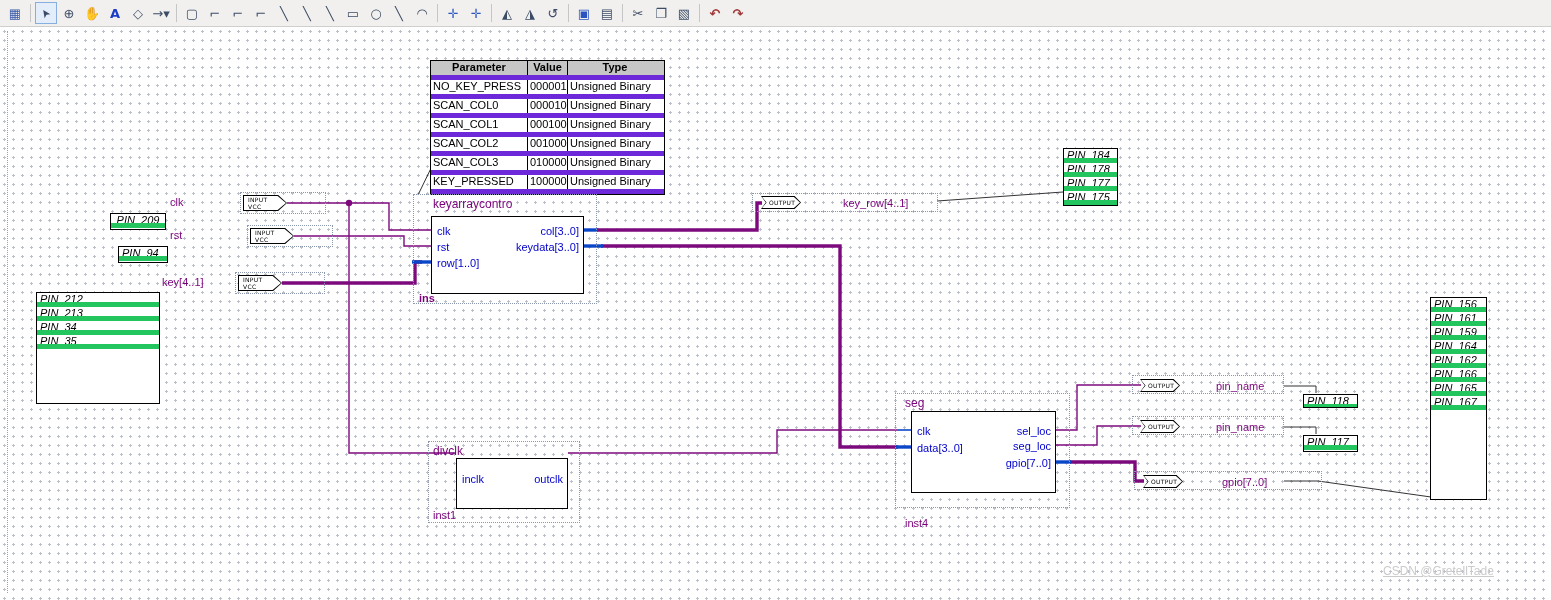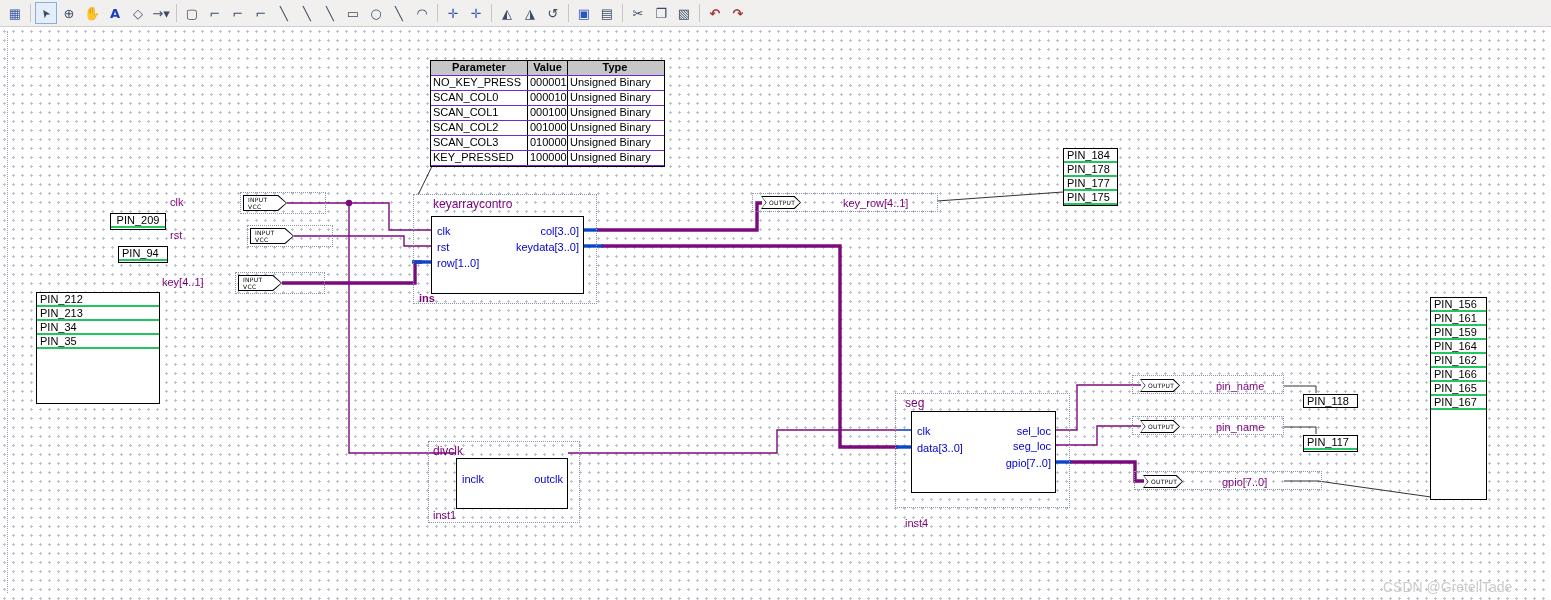--- a/index.html
+++ b/index.html
@@ -26,22 +26,22 @@
   .canvas{position:absolute;left:0;top:27px;width:1551px;height:573px;background:#fff;
           background-image:radial-gradient(circle,#bcc0ca 1px,transparent 1.2px);
           background-size:9px 9px;}
   .wires{position:absolute;left:0;top:0;width:1551px;height:573px;}
 
   .sheetedge{position:absolute;left:7px;top:4px;width:0;height:562px;border-left:1px dotted #9aa2b2;}
 
   
   .pinbox{position:absolute;background:#fff;border:1px solid #000;box-sizing:border-box;
           font-size:11px;color:#000;overflow:hidden;}
-  .pe{height:14px;line-height:13px;border-bottom:2px solid #22c55e;padding:0 3px;
-      white-space:nowrap;overflow:hidden;box-sizing:border-box;}
+  .pe{height:14px;line-height:13px;border-bottom:5px solid #22c55e;padding:0 3px;
+      white-space:nowrap;overflow:hidden;box-sizing:border-box;font-style:italic;}
 
   
   .blk{position:absolute;border:1px dotted #8a97ad;box-sizing:border-box;}
   .blk-rect{position:absolute;background:#fff;border:1px solid #000;box-sizing:border-box;}
   .btitle{position:absolute;color:#7b007b;font-size:12px;white-space:nowrap;}
   .binst{position:absolute;color:#7b007b;font-size:11px;white-space:nowrap;}
   .port{position:absolute;color:#0000cc;font-size:11px;line-height:12px;white-space:nowrap;}
   .port.r{text-align:right;}
 
   .netlabel{position:absolute;color:#7b007b;font-size:11px;white-space:nowrap;}
@@ -50,28 +50,28 @@
   
   .iosym{position:absolute;background:#000;}
   .iosym-in{position:absolute;inset:1px;background:#fff;display:flex;flex-direction:column;
             justify-content:center;padding-left:4px;box-sizing:border-box;}
   .iorow{font-size:6px;line-height:7px;color:#000;letter-spacing:.3px;font-family:"DejaVu Sans",sans-serif;}
   .in-clip{clip-path:polygon(0 0,80% 0,100% 50%,80% 100%,0 100%);}
   .out-clip{clip-path:polygon(0 0,84% 0,100% 50%,84% 100%,0 100%,12% 50%);}
 
   
   .ptable{position:absolute;background:#fff;border:1px solid #000;font-size:11px;color:#000;}
-  .prow{display:flex;height:14px;line-height:13px;border-bottom:1px solid #6d28d9;}
+  .prow{display:flex;height:14px;line-height:13px;border-bottom:5px solid #6d28d9;}
   .pc{box-sizing:border-box;padding:0 2px;overflow:hidden;white-space:nowrap;border-right:1px solid #000;}
   .pc:last-child{border-right:none;}
   .pc1{width:97px}.pc2{width:40px}.pc3{width:94px}
   .phead{background:#c6c6c6;font-weight:bold;}
   .phead .pc{text-align:center;}
 
-  .watermark{position:absolute;left:1383px;top:552px;font-size:14px;color:#cbcbcb;white-space:nowrap;}
+  .watermark{position:absolute;left:1383px;top:537px;font-size:12px;color:#cbcbcb;white-space:nowrap;text-decoration:underline;}
 </style>
 </head>
 <body>
 
 <div class="screen" data-name="schematic-editor-window">
 
   <div class="toolbar" data-name="toolbar">
     <button class="tb" data-name="birds-eye-tool">
         <span class="glyph" data-name="birds-eye-icon">▦</span>
       </button>

